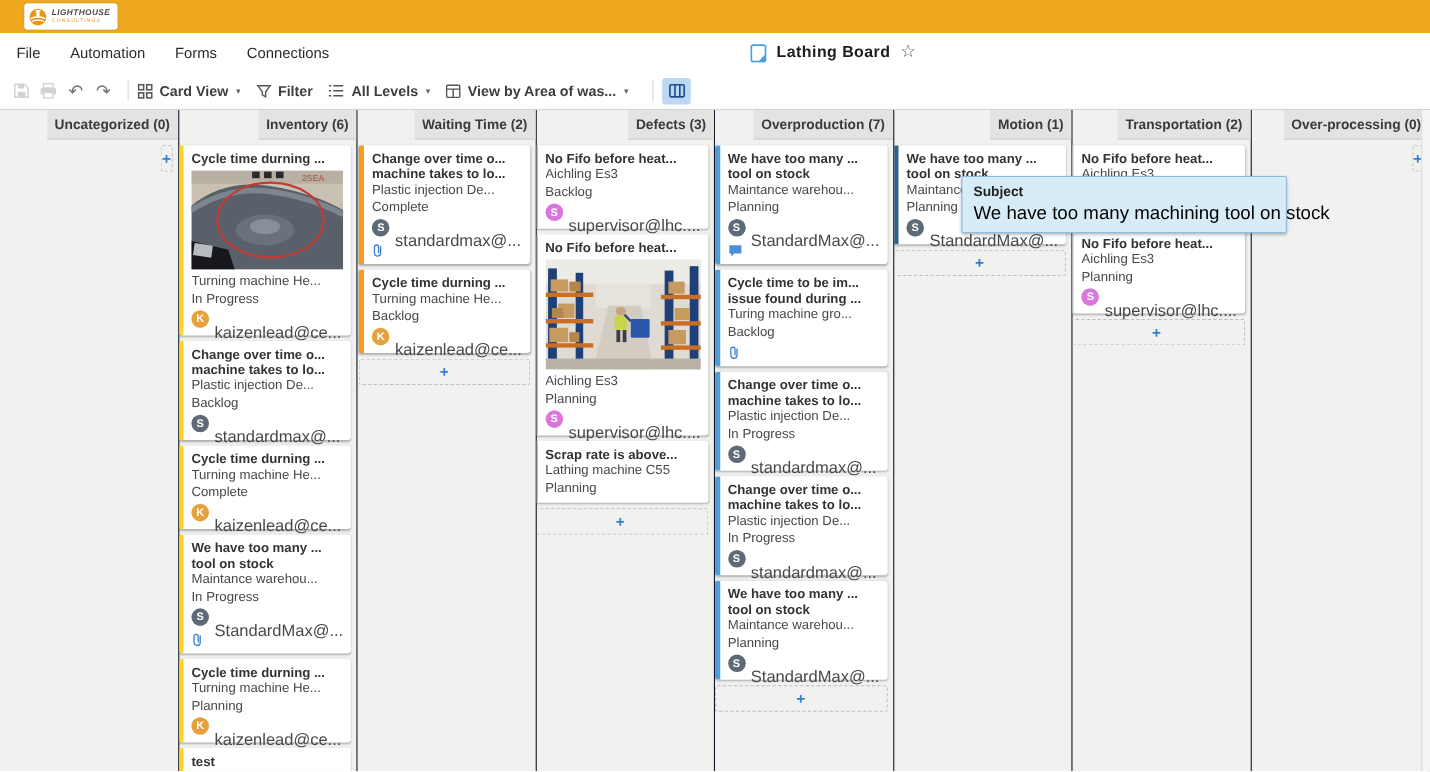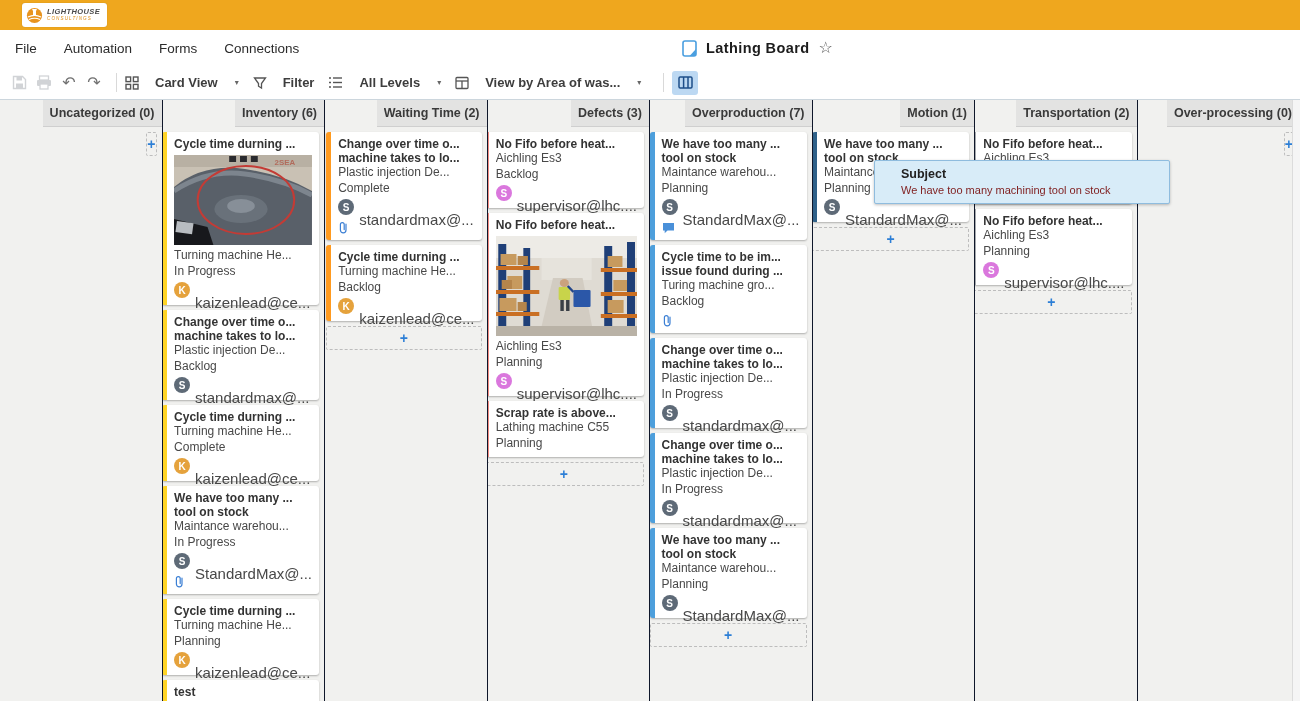--- a/index.html
+++ b/index.html
@@ -20,21 +20,21 @@
   .doc-title { position:absolute; left:682px; top:0; height:36px; display:flex; align-items:center; gap:9px; }
   .title-text { font-size:14.5px; font-weight:bold; color:#1c1c1c; letter-spacing:.4px; }
   .star { font-size:16px; color:#555; line-height:1; }
   
   .toolbar { height:34px; background:#fff; border-bottom:1px solid #ccd6dd; display:flex; align-items:center; padding-left:8px; }
   .tb-icon { width:22px; height:22px; display:flex; align-items:center; justify-content:center; border-radius:3px; margin-right:3px; }
   .tb-icon svg { display:block; }
   .tb-icon.disabled { opacity:.45; }
   .tb-arrow { font-size:16px; color:#707070; font-family:"DejaVu Sans",sans-serif; line-height:1; }
   .tb-divider { width:1px; height:19px; background:#d9d9d9; margin:0 8px; }
-  .tb-group { display:flex; align-items:center; gap:16px; margin-right:14px; cursor:default; }
+  .tb-group { display:flex; align-items:center; gap:6px; margin-right:14px; cursor:default; }
   .tb-label { font-size:13px; font-weight:bold; color:#3d3d3d; white-space:nowrap; }
   .caret { font-size:8px; color:#666; margin-left:1px; }
   .tb-active { background:var(--c-active_btn,#BCD8F2); width:26px; height:24px; display:flex; align-items:center; justify-content:center; border-radius:3px; }
   
   .board { height:601px; background:#f1f1ef; display:flex; position:relative; }
   .column { width:162.5px; flex:0 0 162.5px; border-right:1px solid #0f172a; display:flex; flex-direction:column; overflow:hidden;align-items:flex-end; }
   .col-header { height:27px; flex:0 0 27px; background:#e3e3e2; border-bottom:1px solid #cfcfcf; display:flex; align-items:center; padding:0 7px; }
   .col-title { font-size:12.5px; font-weight:bold; color:#3a3a3a; white-space:nowrap; overflow:hidden; }
   .col-body { flex:1; padding:5px 5px; display:flex; flex-direction:column; gap:5px; overflow:hidden; }
   .card { background:#fff; border-radius:3px; border-left:5px solid #ccc; box-shadow:0 1px 2px rgba(0,0,0,.28); padding:5px 7px 6px 7px; flex:0 0 auto; }
@@ -46,24 +46,24 @@
   .avatar { width:16px; height:16px; border-radius:50%; color:#fff; font-size:10px; font-weight:bold; display:flex; align-items:center; justify-content:center; flex:0 0 16px; }
   .email { font-size:15px; color:#484848; white-space:nowrap; overflow:hidden;margin-top:24px; }
   .icon-row { margin-top:5px; height:13px; display:flex; align-items:center; }
   .add-placeholder { flex:0 0 24px; border:1px dashed #bdbdbd; border-radius:2px; display:flex; align-items:center; justify-content:center; }
   .plus { color:var(--c-plus,#2D7FD6); font-size:14px; font-weight:bold; line-height:1; }
   .col-transportation .card:first-child { min-height:72px; }
   
   .tooltip {
     position:absolute; left:874px; top:60px; width:296px; z-index:20;
     background:var(--c-tooltip_bg,#D8ECF8); border:1px solid var(--c-tooltip_border,#8FBCDE);
-    box-shadow:0 1px 3px rgba(0,0,0,.25); border-radius:2px; padding:6px 26px 7px;
+    box-shadow:0 1px 3px rgba(0,0,0,.25); border-radius:2px; padding:6px 10px 7px;
   }
   .tooltip-title { font-size:12.5px; font-weight:bold; color:#222; margin-bottom:3px; }
-  .tooltip-body { font-size:11px; color:#7f1d1d; white-space:nowrap; }
+  .tooltip-body { font-size:17px; color:#000000; white-space:nowrap; }
   
   .v-scroll { position:absolute; right:0; top:0; bottom:0; width:8px; background:#f5f5f5; border-left:1px solid #dcdcdc; z-index:30; }
 </style>
 </head>
 <body>
 
 <div class="topbar">
   <div class="logo-box">
     <svg width="17" height="17" viewBox="0 0 17 17">
       <circle cx="8.5" cy="8.5" r="7.6" fill="#E8941F"></circle>

